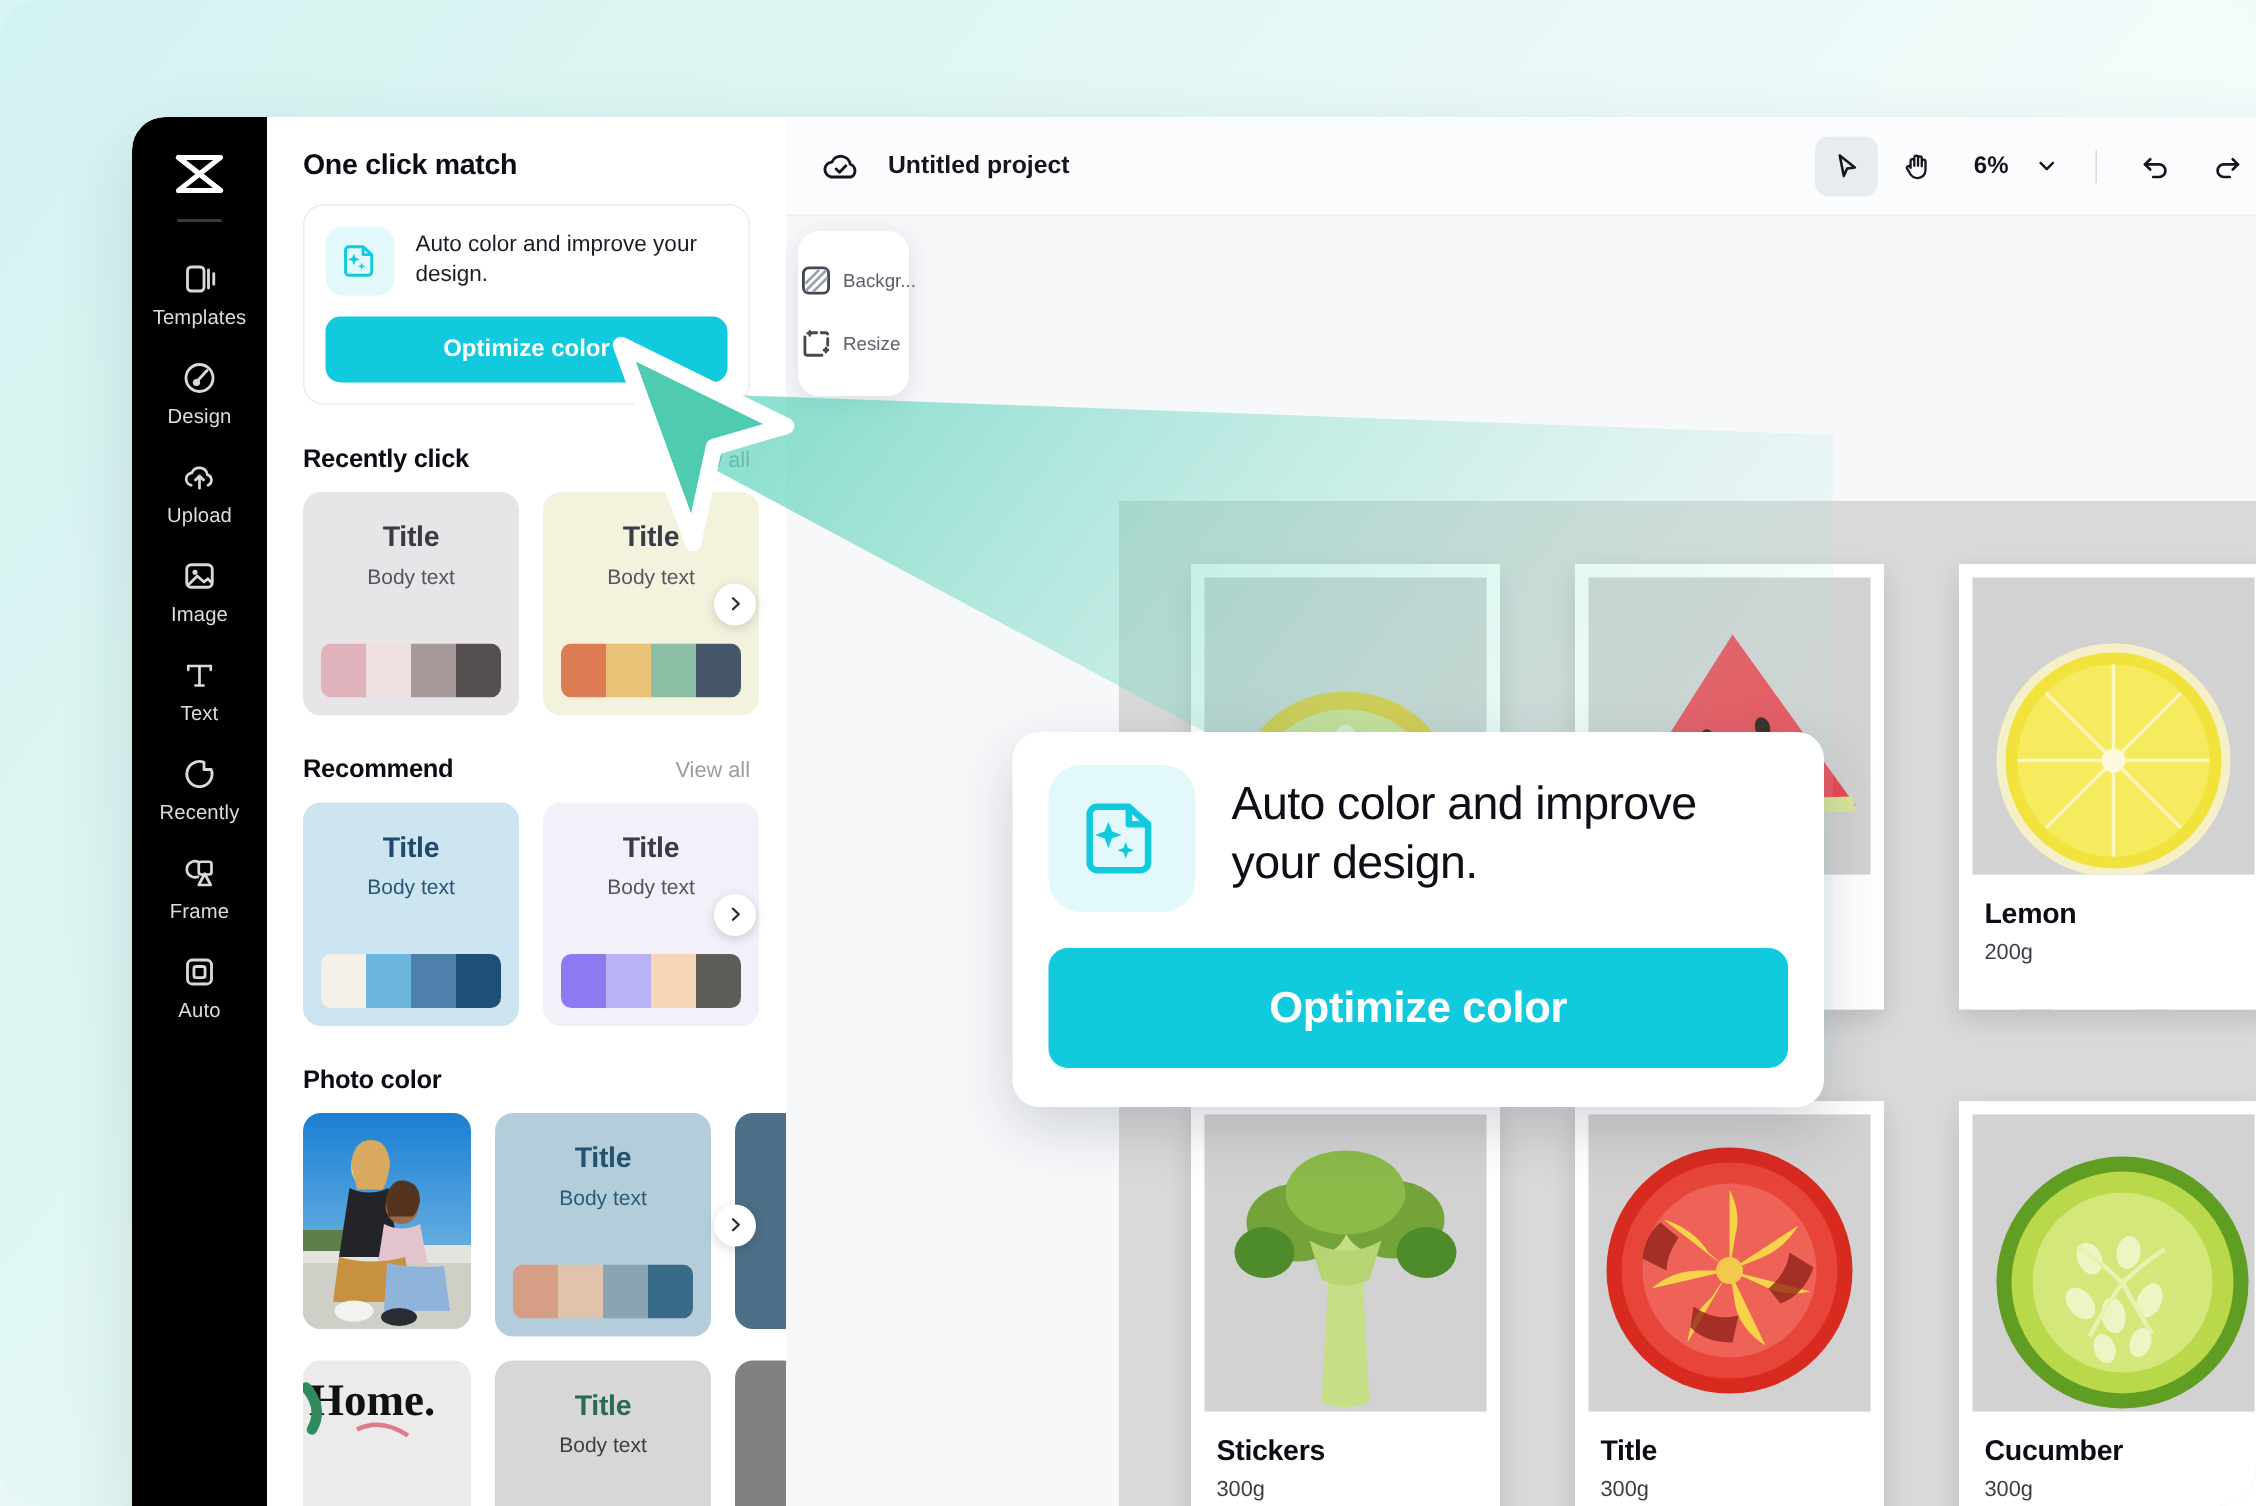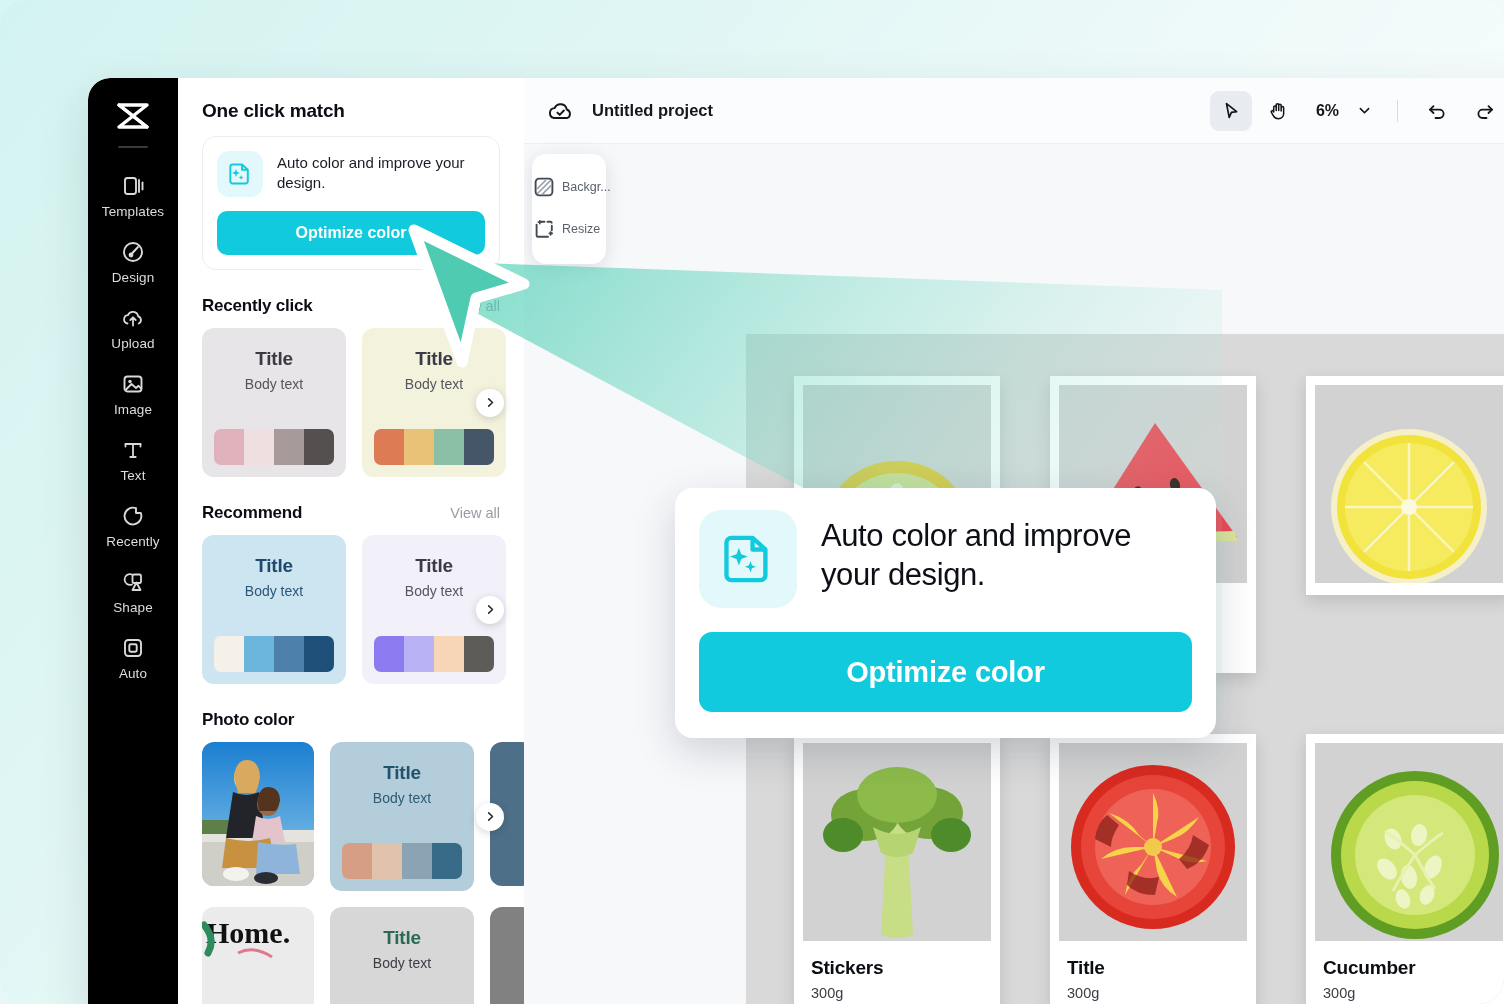--- a/index.html
+++ b/index.html
@@ -255,21 +255,21 @@
       </div>
 
       <div class="rail-item">
         <span class="ico">
           <svg width="26" height="26" viewBox="0 0 26 26">
               <path d="M12 5.5 a5.4 5.4 0 1 0 0 10" fill="none" stroke="#d9d9d9" stroke-width="1.8" stroke-linecap="round"></path>
               <rect x="12.5" y="5.5" width="8.5" height="8.5" rx="1.6" fill="none" stroke="#d9d9d9" stroke-width="1.8"></rect>
               <path d="M12.5 21 L16.5 13.5 L20.5 21 Z" fill="none" stroke="#d9d9d9" stroke-width="1.8" stroke-linejoin="round"></path>
             </svg>
         </span>
-        <span class="lbl">Shape</span>
+        <span class="lbl">Frame</span>
       </div>
 
       <div class="rail-item">
         <span class="ico">
           <svg width="26" height="26" viewBox="0 0 26 26">
               <rect x="5" y="5" width="16" height="16" rx="3.2" fill="none" stroke="#d9d9d9" stroke-width="1.9"></rect>
               <rect x="9.3" y="9.3" width="7.4" height="7.4" rx="1.4" fill="none" stroke="#d9d9d9" stroke-width="1.9"></rect>
             </svg>
         </span>
         <span class="lbl">Auto</span>
@@ -588,20 +588,24 @@
                       <path d="M94 122 L158 122"></path>
                       <path d="M94 122 L139 167"></path>
                       <path d="M94 122 L94 186"></path>
                       <path d="M94 122 L49 167"></path>
                       <path d="M94 122 L30 122"></path>
                       <path d="M94 122 L49 77"></path>
                     </g>
                   <circle cx="94" cy="122" r="8" fill="#fcf9dd"></circle>
                 </svg>
               </div>
+              <div class="meta">
+                <div class="nm">Lemon</div>
+                <div class="wt">200g</div>
+              </div>
               <div class="notch-bar">
                   <i style="width:34px;background:#fff"></i>
                   <i style="width:24px;background:transparent"></i>
                   <i style="width:62px;background:#fff"></i>
                   <i style="width:24px;background:transparent"></i>
                   <i style="width:62px;background:#fff"></i>
                 </div>
             </div>
 
             <div class="fcard" style="left:48px; top:400px;">

